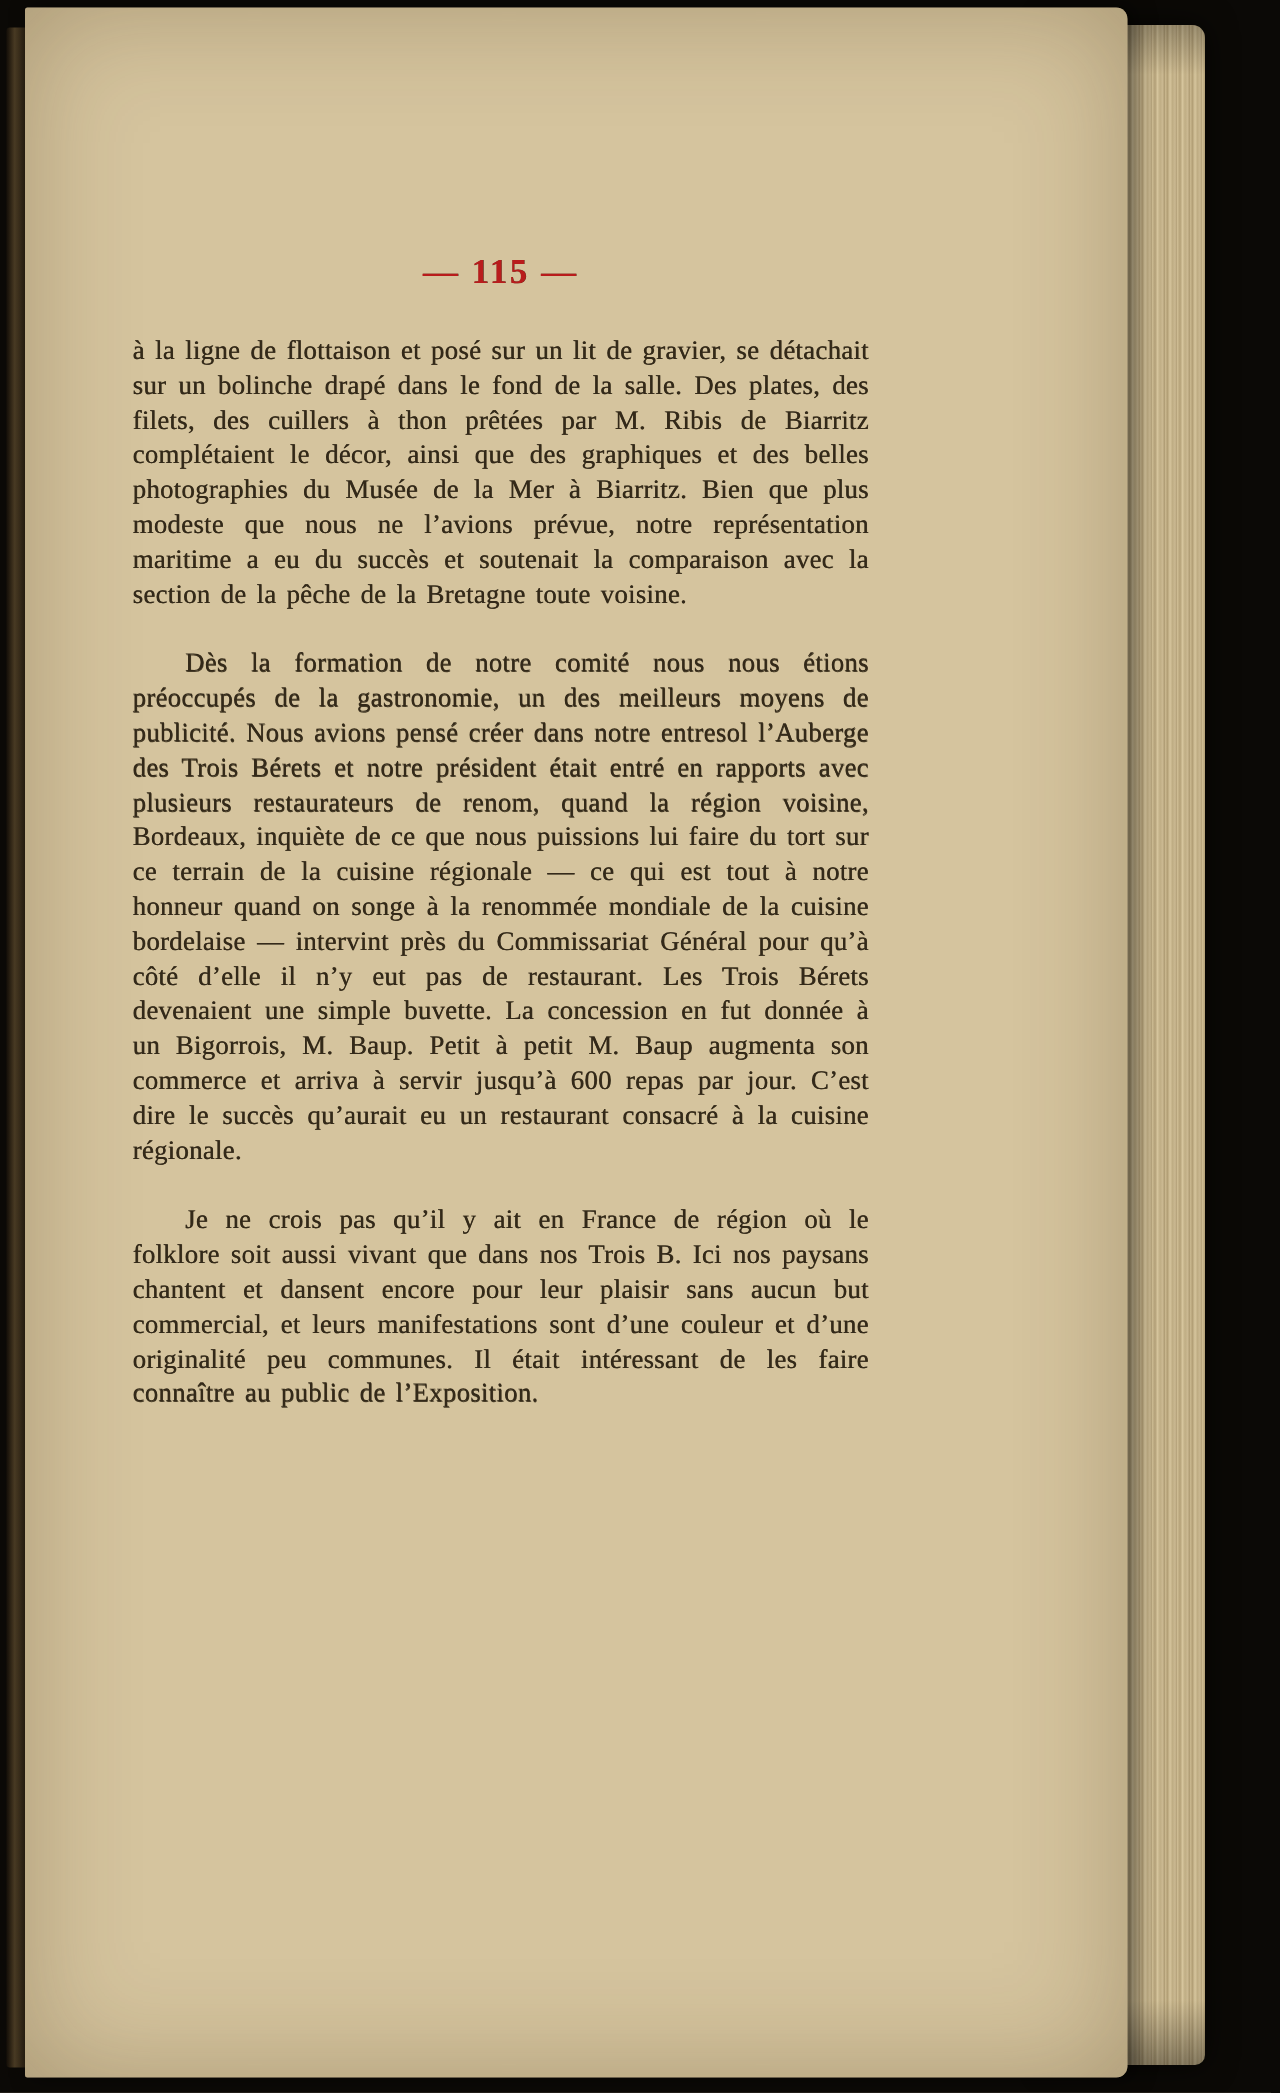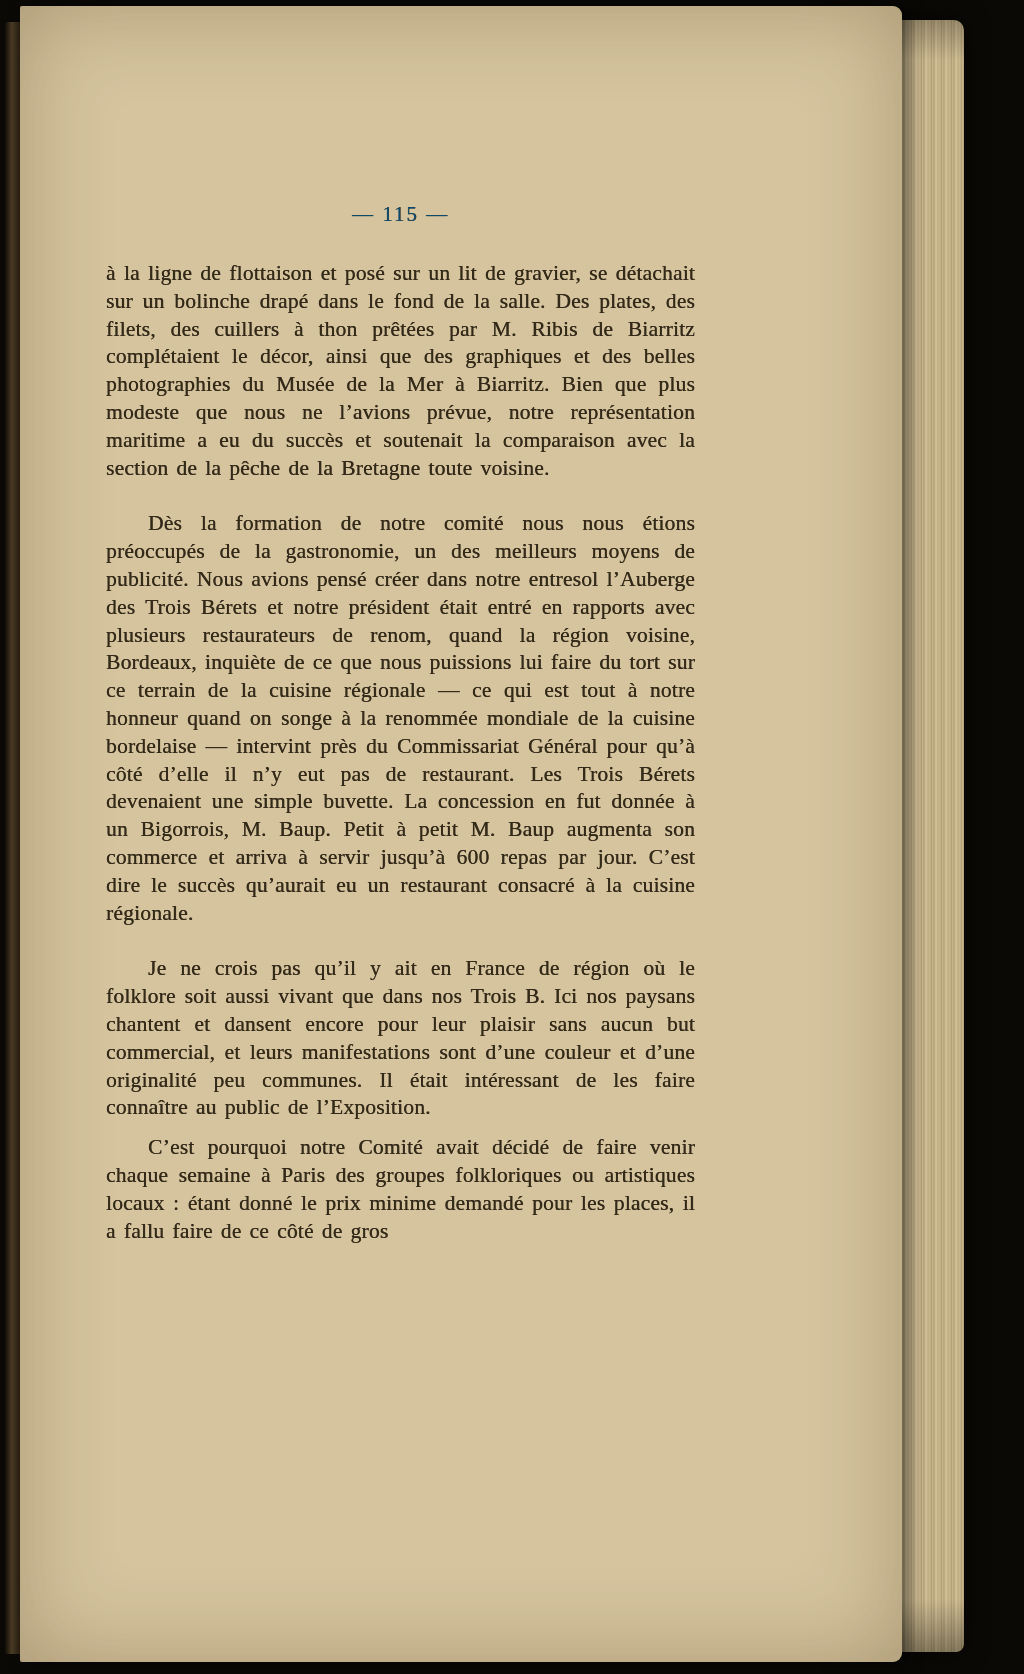--- a/index.html
+++ b/index.html
@@ -66,25 +66,26 @@
       6px 0 16px rgba(0,0,0,0.55);
   }
   .text-block {
     position: absolute;
     left: 74px;
     top: 196px;
     width: 613px;
   }
   .page-number {
     text-align: center;
-    font-size: 21px;
+    font-size: 28px;
     letter-spacing: 2px;
-    color: #0c4a6e;
+    color: #b91c1c;
     margin: 0 0 33px 0;
     text-shadow: 0.3px 0.3px 0.4px rgba(45,35,18,0.85);
+    font-weight: bold;
   }
   p.para {
     margin: 12px;
     font-size: 21.5px;
     line-height: 27.8px;
     text-align: justify;
     color: #332919;
     word-spacing: 2.5px;
     letter-spacing: 0.2px;
     text-shadow: 0.35px 0.35px 0.45px rgba(45,35,18,0.85);
@@ -105,18 +106,17 @@
     <div class="text-block">
 
       <div class="page-number">— 115 —</div>
 
       <p class="para">à la ligne de flottaison et posé sur un lit de gravier, se détachait sur un bolinche drapé dans le fond de la salle. Des plates, des filets, des cuillers à thon prêtées par M. Ribis de Biarritz complétaient le décor, ainsi que des graphiques et des belles photographies du Musée de la Mer à Biarritz. Bien que plus modeste que nous ne l’avions prévue, notre représentation maritime a eu du succès et soutenait la comparaison avec la section de la pêche de la Bretagne toute voisine.</p>
 
       <p class="para indent gap">Dès la formation de notre comité nous nous étions préoccupés de la gastronomie, un des meilleurs moyens de publicité. Nous avions pensé créer dans notre entresol l’Auberge des Trois Bérets et notre président était entré en rapports avec plusieurs restaurateurs de renom, quand la région voisine, Bordeaux, inquiète de ce que nous puissions lui faire du tort sur ce terrain de la cuisine régionale — ce qui est tout à notre honneur quand on songe à la renommée mondiale de la cuisine bordelaise — intervint près du Commissariat Général pour qu’à côté d’elle il n’y eut pas de restaurant. Les Trois Bérets devenaient une simple buvette. La concession en fut donnée à un Bigorrois, M. Baup. Petit à petit M. Baup augmenta son commerce et arriva à servir jusqu’à 600 repas par jour. C’est dire le succès qu’aurait eu un restaurant consacré à la cuisine régionale.</p>
 
       <p class="para indent gap">Je ne crois pas qu’il y ait en France de région où le folklore soit aussi vivant que dans nos Trois B. Ici nos paysans chantent et dansent encore pour leur plaisir sans aucun but commercial, et leurs manifestations sont d’une couleur et d’une originalité peu communes. Il était intéressant de les faire connaître au public de l’Exposition.</p>
 
-      <p class="para indent">C’est pourquoi notre Comité avait décidé de faire venir chaque semaine à Paris des groupes folkloriques ou artistiques locaux : étant donné le prix minime demandé pour les places, il a fallu faire de ce côté de gros</p>
 
     </div>
   </div>
 
 </div>
 
 </body></html>

